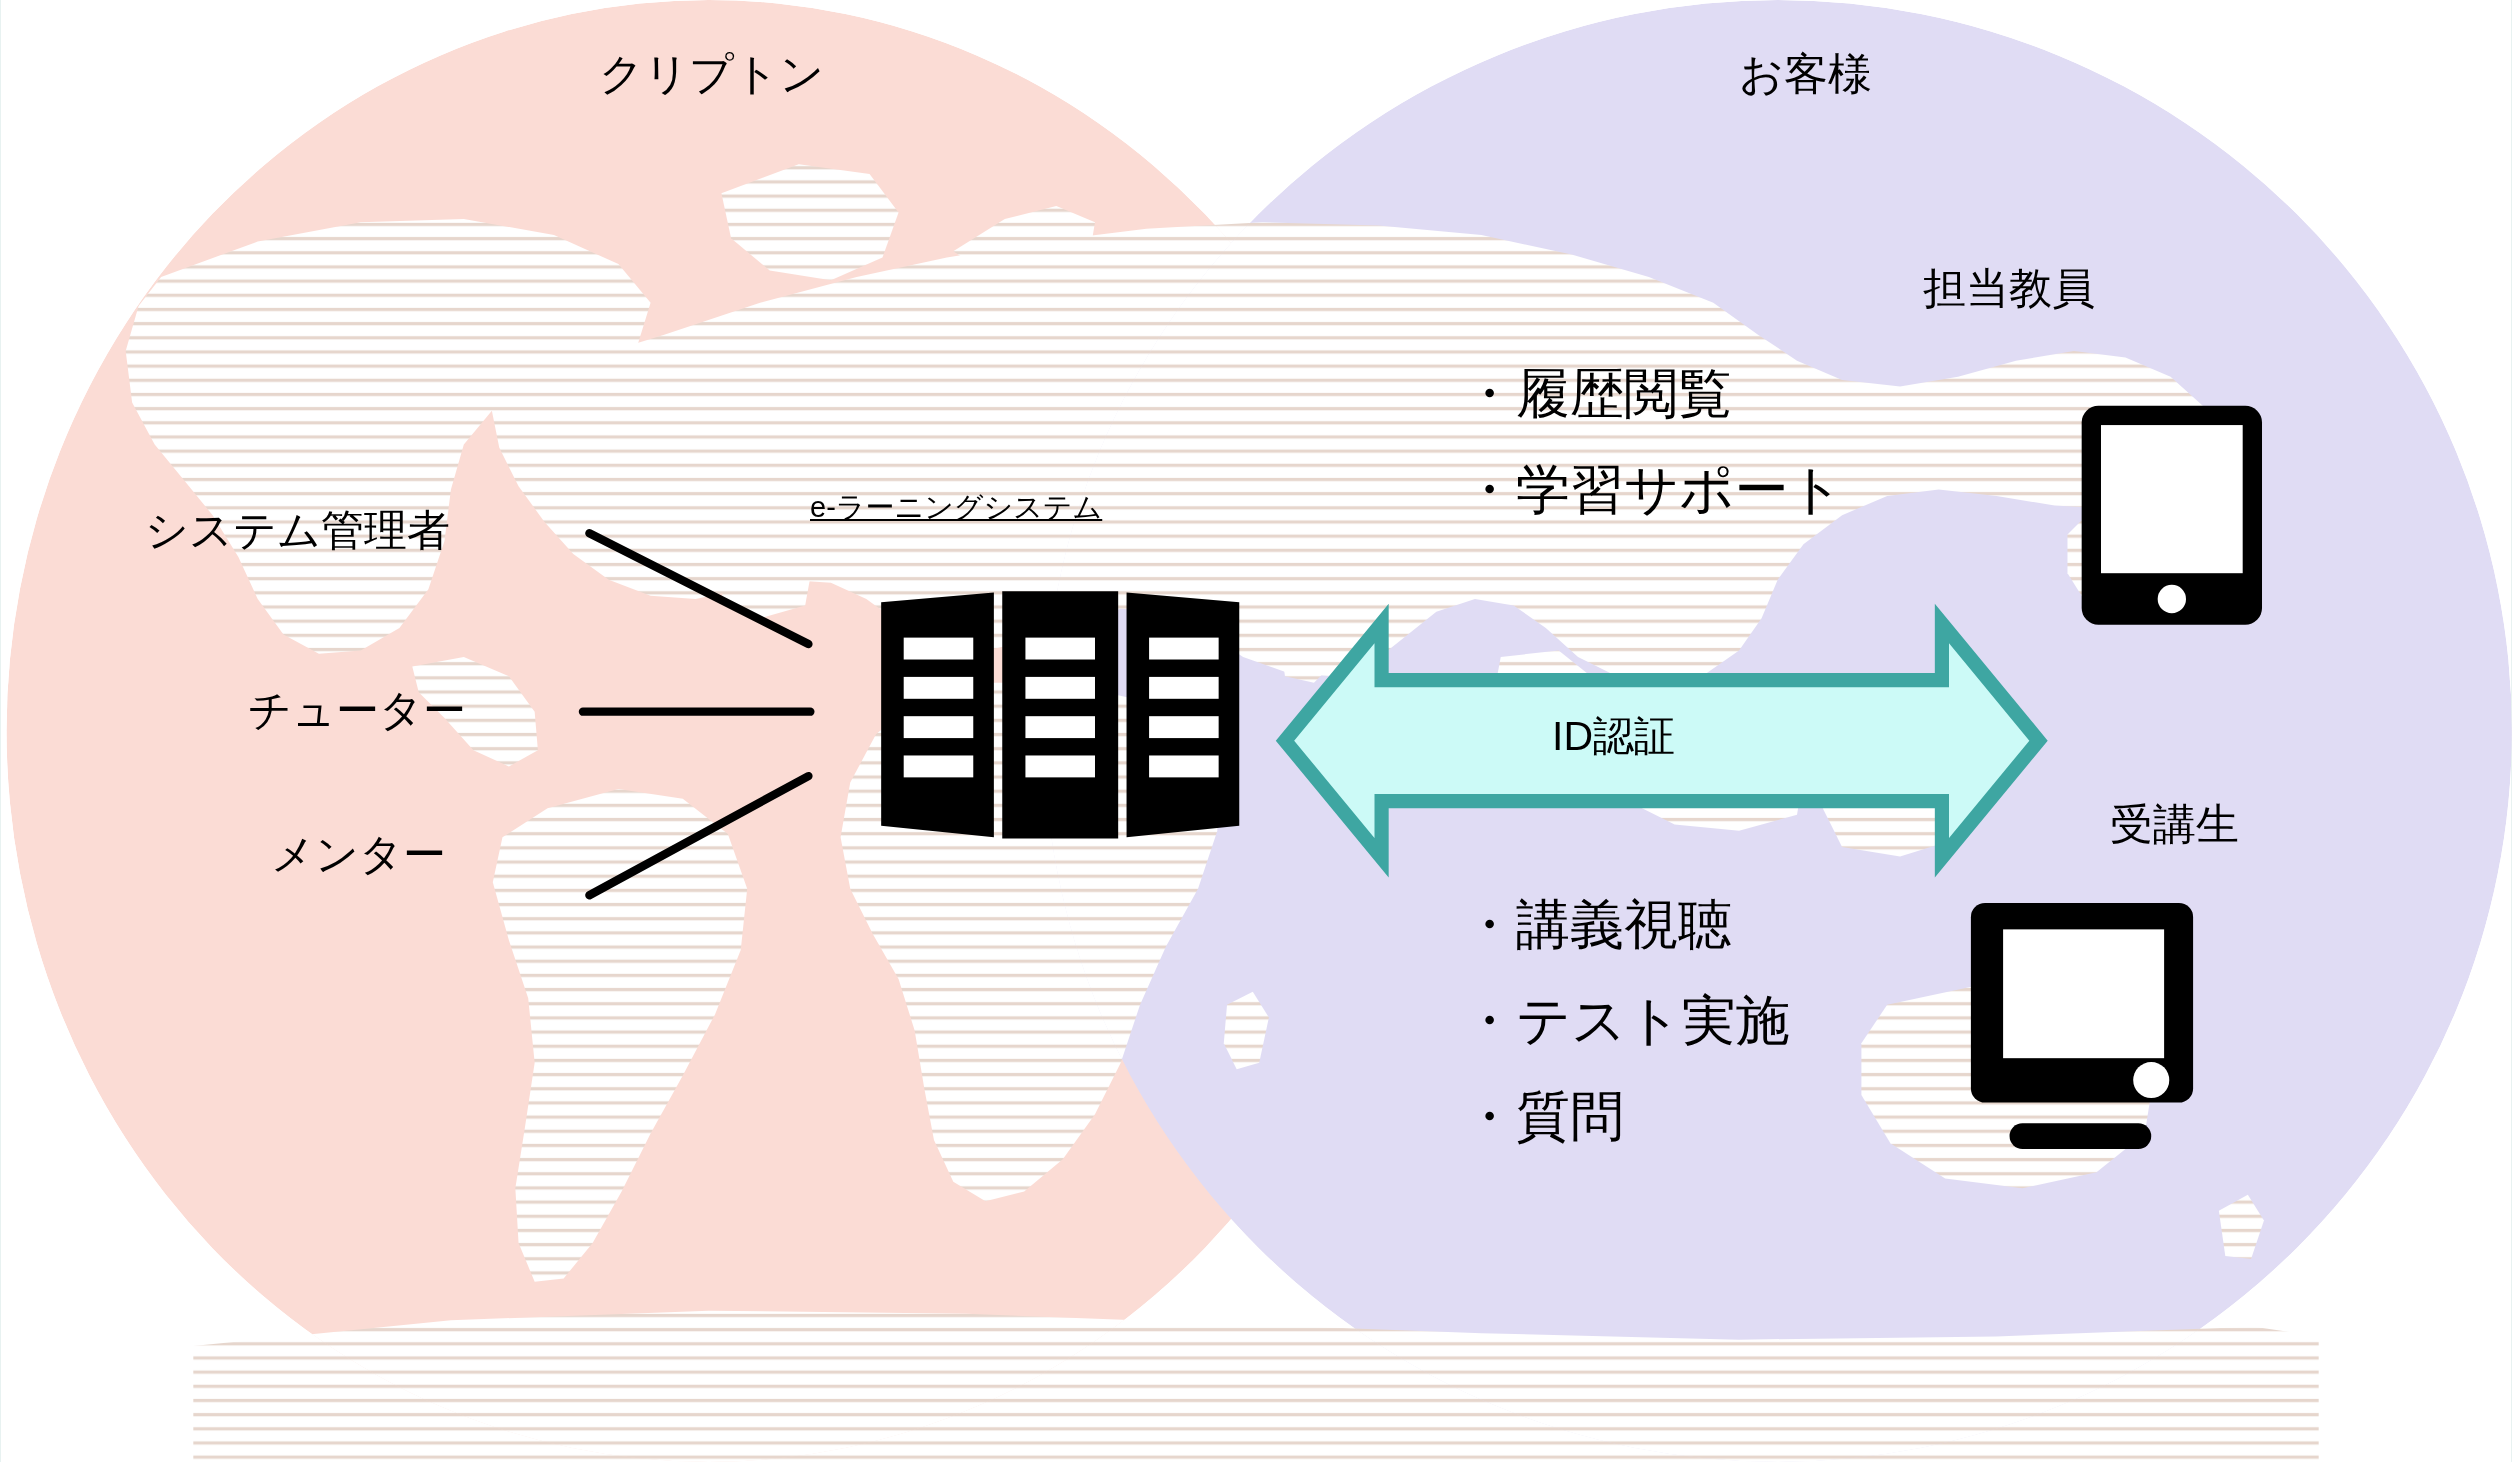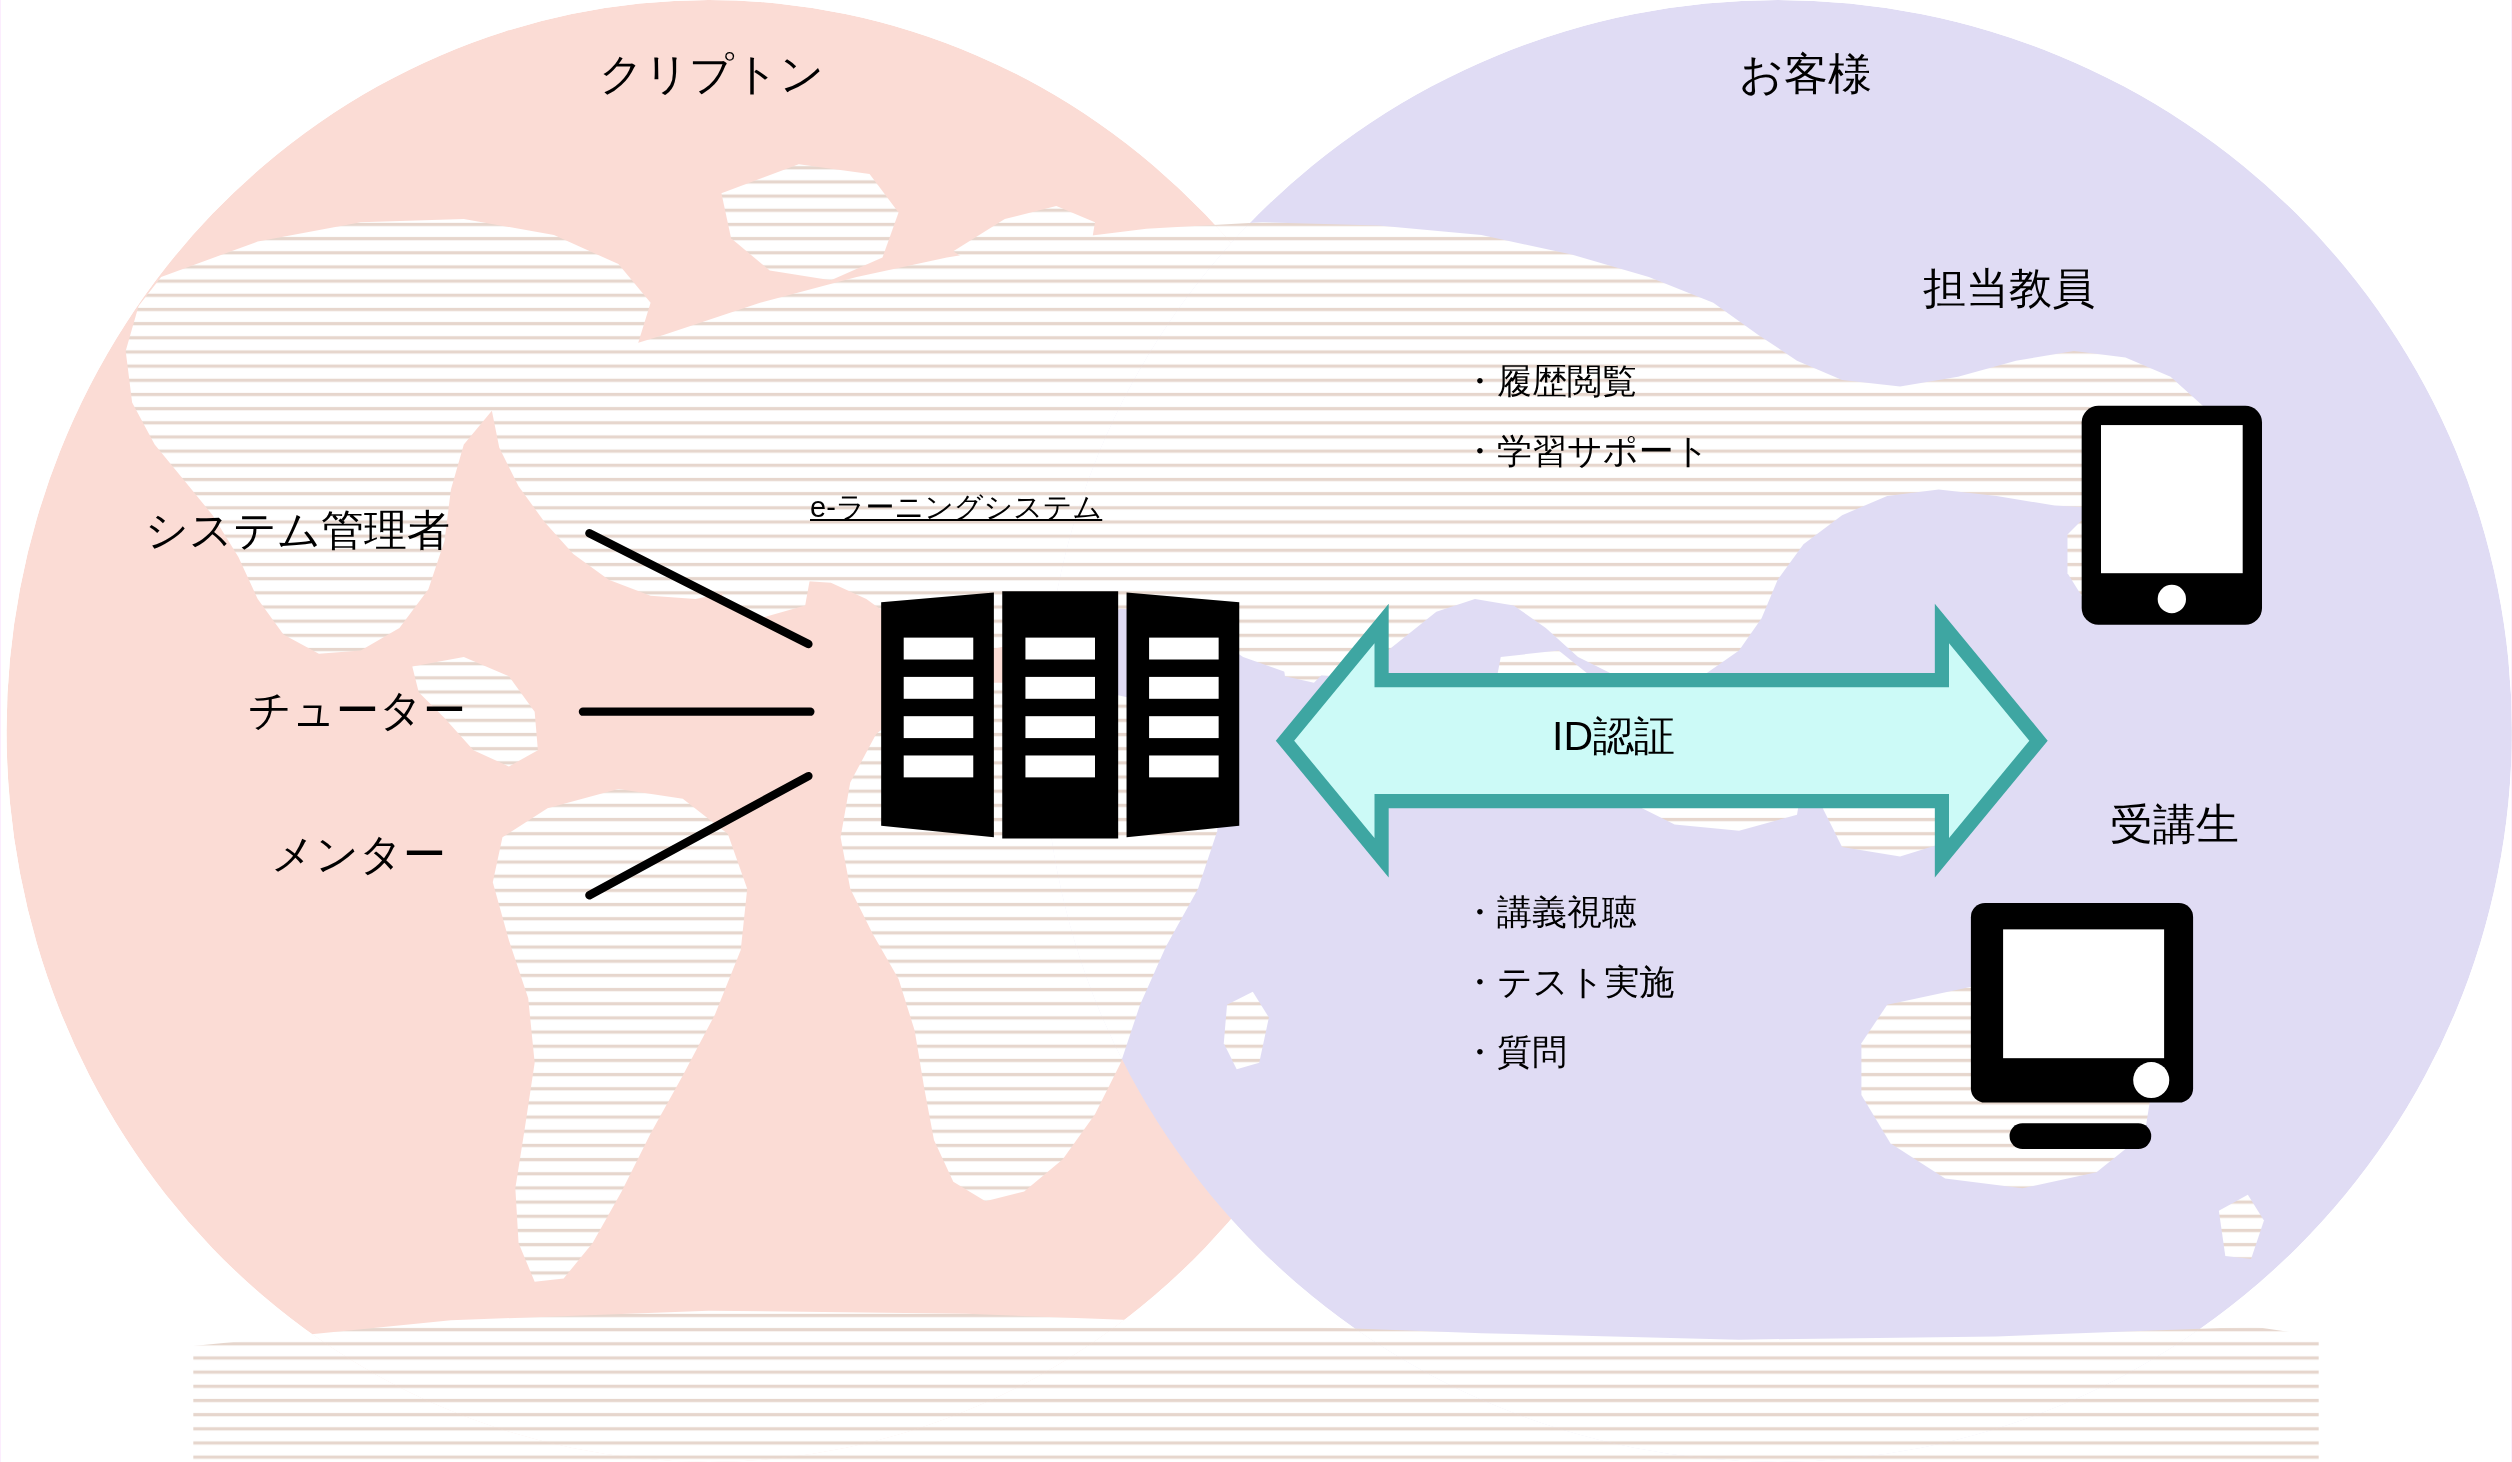--- a/index.html
+++ b/index.html
@@ -8,21 +8,21 @@
     background: #ffffff;
   }
   body {
     font-family: "Liberation Sans", "DejaVu Sans", sans-serif;
   }
   #stage {
     position: relative;
     width: 2512px;
     height: 1462px;
     overflow: hidden;
-    background: #d946ef;
+    background: #0f766e;
   }
   #stage svg.layer {
     position: absolute;
     top: 0;
     left: 0;
     width: 2512px;
     height: 1462px;
   }
   .txt {
     position: absolute;
@@ -44,21 +44,21 @@
   .arrow-label {
     font-size: 41px;
   }
   .bullet-list {
     position: absolute;
   }
   .bullet-row {
     display: block;
     margin-bottom: 23px;
     white-space: nowrap;
-    font-size: 35px;
+    font-size: 54px;
     color: #000;
   }
   .bullet-row:last-child { margin-bottom: 0; margin-top: 10px; }
 </style>
 </head>
 <body>
 
 <div id="stage">
 
   <svg class="layer" viewBox="0 0 3900 2270">

